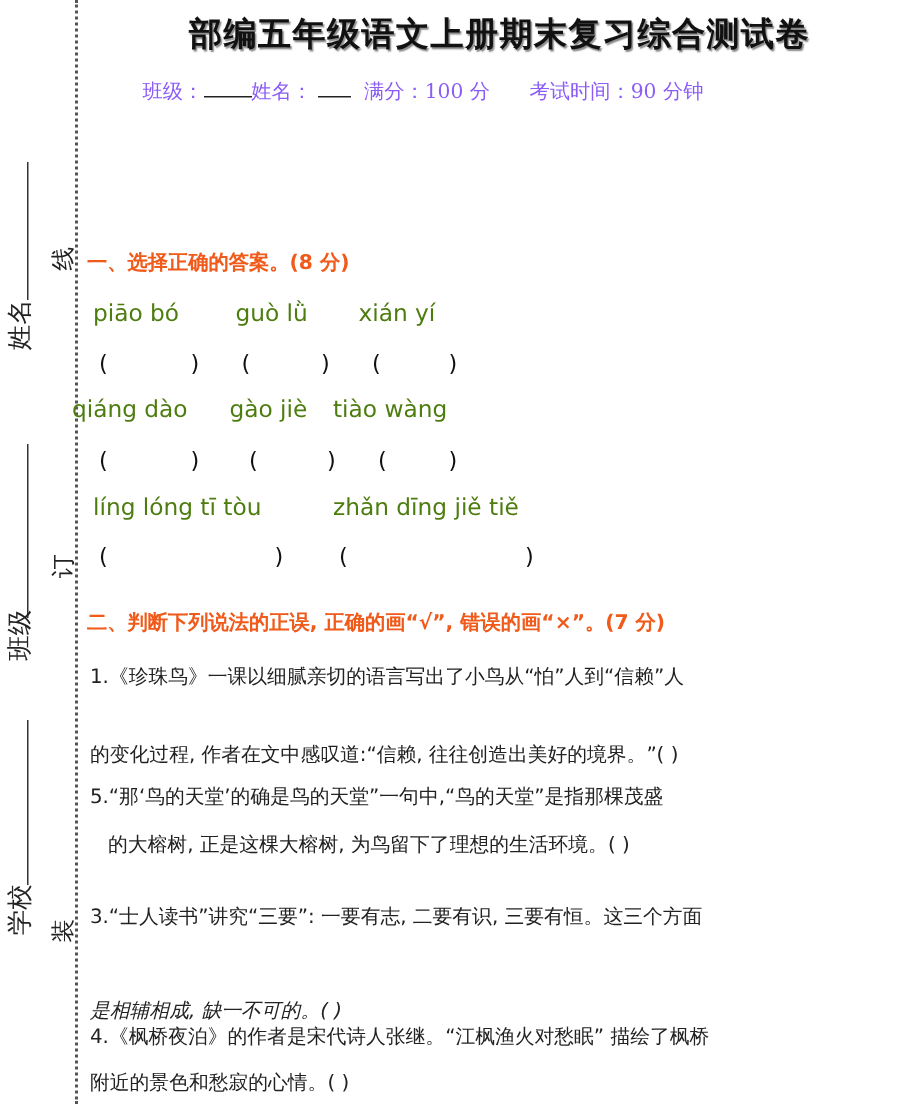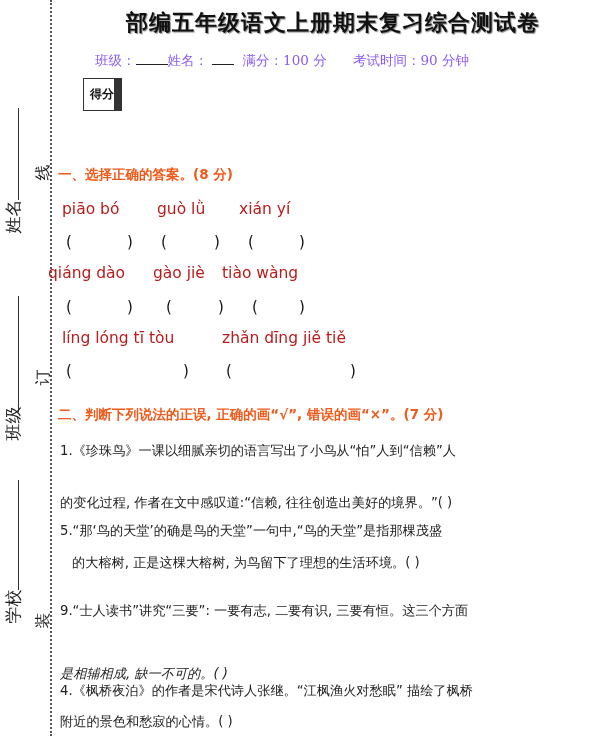--- a/index.html
+++ b/index.html
@@ -24,21 +24,21 @@
   .infoline .blank { display: inline-block; border-bottom: 1px solid #222; height: 12px;
                      vertical-align: baseline; }
 
   table.score { position: absolute; left: 83px; top: 78px; border-collapse: collapse; }
   table.score td { border: 1.5px solid #333; height: 31px; font-family: "DejaVu Serif", serif;
                    font-size: 12px; font-weight: bold; text-align: center; padding: 0; }
   table.score td.rowhead { text-align: left; padding-left: 6px; }
 
   .section-head { position: absolute; left: 58px; font-size: 13.5px; font-weight: bold;
                   color: #f05a1a; white-space: nowrap; }
-  .pinyin { position: absolute; font-size: 15.5px; color: #b91c1c; white-space: nowrap; }
+  .pinyin { position: absolute; font-size: 15.5px; color: #4d7c0f; white-space: nowrap; }
   .paren { position: absolute; font-size: 15px; color: #111; }
 
   .q-line { position: absolute; left: 60px; font-size: 13.2px; color: #222; white-space: nowrap;
             font-family: "DejaVu Sans", sans-serif; }
 </style>
 </head>
 <body>
 
 <div class="binding-line"></div>
 
@@ -59,30 +59,20 @@
 
 <div class="infoline">
   <span>班级：</span><span class="blank" style="width:32px;"></span><span>姓名：</span>
   <span class="blank" style="width:22px;"></span>
   <span style="margin-left:4px;">满分：100 分</span>
   <span style="margin-left:22px;">考试时间：90 分钟</span>
 </div>
 
 <table class="score">
   <tbody>
-  <tr>
-    <td class="rowhead">得分</td>
-    <td></td>
-    <td></td>
-    <td></td>
-    <td></td>
-    <td></td>
-    <td></td>
-    <td></td>
-  </tr>
 </tbody>
   </table>
 
 <div class="section-head" style="top:166px;">一、选择正确的答案。(8 分)</div>
 
 <div class="pinyin" style="left:62px;top:200px;">piāo  bó</div>
 <div class="pinyin" style="left:157px;top:200px;">guò  lǜ</div>
 <div class="pinyin" style="left:239px;top:200px;">xián  yí</div>
 
 <div class="paren" style="left:66px;top:233px;">(</div>
@@ -112,17 +102,17 @@
 <div class="paren" style="left:350px;top:362px;">)</div>
 
 <div class="section-head" style="top:406px;">二、判断下列说法的正误, 正确的画“√”, 错误的画“×”。(7 分)</div>
 
 <div class="q-line" style="top:442px;">1.《珍珠鸟》一课以细腻亲切的语言写出了小鸟从“怕”人到“信赖”人</div>
 <div class="q-line" style="top:474px;margin-top:20px;">的变化过程, 作者在文中感叹道:“信赖, 往往创造出美好的境界。”(      )</div>
 
 <div class="q-line" style="top:522px;">5.“那‘鸟的天堂’的确是鸟的天堂”一句中,“鸟的天堂”是指那棵茂盛</div>
 <div class="q-line" style="top:554px;padding-left:12px;">的大榕树, 正是这棵大榕树, 为鸟留下了理想的生活环境。(      )</div>
 
-<div class="q-line" style="top:602px;">9.“士人读书”讲究“三要”: 一要有志, 二要有识, 三要有恒。这三个方面</div>
+<div class="q-line" style="top:602px;">3.“士人读书”讲究“三要”: 一要有志, 二要有识, 三要有恒。这三个方面</div>
 <div class="q-line" style="top:665px;font-style:italic;">是相辅相成, 缺一不可的。(      )</div>
 
 <div class="q-line" style="top:682px;">4.《枫桥夜泊》的作者是宋代诗人张继。“江枫渔火对愁眠” 描绘了枫桥</div>
 <div class="q-line" style="top:713px;">附近的景色和愁寂的心情。(      )</div>
 
 </body></html>

